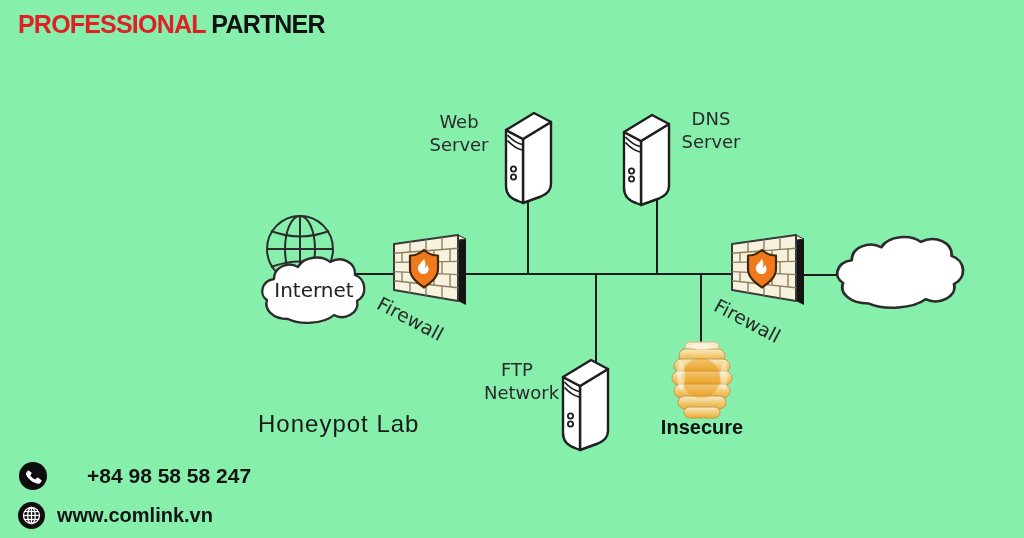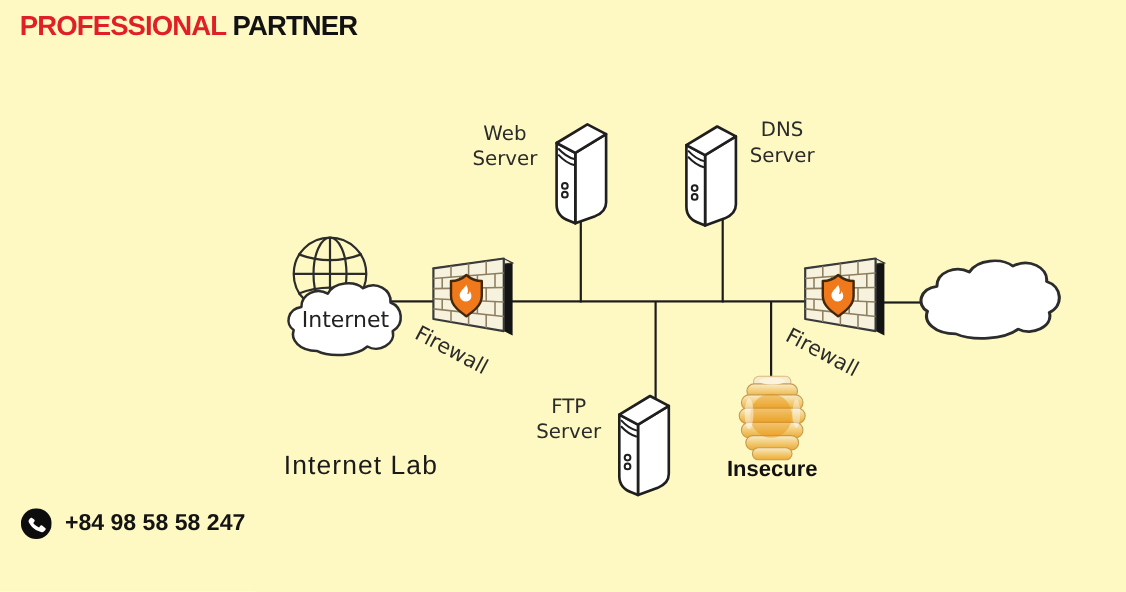--- a/index.html
+++ b/index.html
@@ -1,17 +1,17 @@
 <!DOCTYPE html>
 <html><head>
 <meta charset="utf-8">
 <style>
   html,body{margin:0;padding:0;background:#ffffff;}
   .stage{
-    position:relative;width:1024px;height:538px;background:#fef9c3;
+    position:relative;width:1024px;height:538px;background:#86efac;
     font-family:"Liberation Sans",sans-serif;overflow:hidden;
   }
   .abs{position:absolute;}
   
   .brand{left:18px;top:10px;font-size:25px;font-weight:700;letter-spacing:-0.8px;white-space:nowrap;}
   .brand .red{color:#E01F26;}
   .brand .blk{color:#121212;}
   
   .line{position:absolute;background:#1c1c1c;z-index:1;}
   
@@ -35,21 +35,21 @@
     font-family:"Liberation Sans",sans-serif;white-space:nowrap;z-index:3;
   }
   .hplabel{
     left:650px;top:416px;width:104px;text-align:center;font-weight:700;font-size:20px;
     color:#111;font-family:"Liberation Sans",sans-serif;z-index:3;
   }
   
   .contact{position:absolute;display:flex;align-items:center;gap:12px;z-index:3;}
   .contact .txt{font-weight:700;color:#141414;white-space:nowrap;}
   .phone-row{left:19px;top:461px;height:30px;}
-  .phone-row .txt{font-size:21px;}
+  .phone-row .txt{font-size:21px;margin-left:28px;}
   .web-row{left:18px;top:501px;height:28px;}
   .web-row .txt{font-size:20px;}
 </style>
 </head>
 <body>
 
 <div class="stage">
 
   <div class="abs brand">
     <span class="red">PROFESSIONAL</span>
@@ -178,21 +178,21 @@
       <path d="M12,25 L12,81 C12,90 18,94 24,96 L29,98 L29,34 Z"></path>
       <path d="M12,25 L40,8 L57,17 L29,34 Z"></path>
     </g>
     <g stroke="#1f1f1f" stroke-width="1.8" fill="none">
       <path d="M13.5,30 C19,36 24,38.5 28,39.5"></path>
       <path d="M13.5,35.5 C19,41.5 24,44 28,45"></path>
       <circle cx="19.5" cy="64" r="2.6"></circle>
       <circle cx="19.5" cy="72" r="2.6"></circle>
     </g>
   </svg>
-  <div class="dlabel center" style="left:484px;top:358px;width:66px;">FTP Server</div>
+  <div class="dlabel center" style="left:484px;top:358px;width:66px;">FTP Network</div>
 
   <svg class="icon" style="left:667px;top:340px;" width="70" height="80" viewBox="0 0 70 80">
     <defs>
       <linearGradient id="hg" x1="0" y1="0" x2="0" y2="1">
         <stop offset="0" stop-color="#F8ECC9"></stop>
         <stop offset="0.45" stop-color="#F3CF7F"></stop>
         <stop offset="1" stop-color="#ECAB33"></stop>
       </linearGradient>
     </defs>
     <rect x="18" y="2" width="34" height="10" rx="5" fill="#F6EBCB" stroke="#D8BB80" stroke-width="1"></rect>
@@ -208,24 +208,38 @@
     <ellipse cx="14" cy="36" rx="4" ry="14" fill="#ffffff" opacity="0.45"></ellipse>
     <ellipse cx="57" cy="36" rx="3.5" ry="13" fill="#ffffff" opacity="0.4"></ellipse>
     <ellipse cx="35" cy="6.5" rx="12" ry="3" fill="#FBF3DC"></ellipse>
   </svg>
   <div class="abs hplabel">Insecure</div>
 
   <svg class="icon" style="left:832px;top:230px;" width="138" height="80" viewBox="0 0 112 74" preserveAspectRatio="none">
     <path d="M30,68 C14,68 6,58 9,49 C1,44 3,30 16,28 C16,16 30,10 40,16 C46,5 64,4 72,11 C84,4 98,12 97,24 C108,28 110,44 99,50 C102,62 86,70 76,64 C66,73 42,74 30,68 Z" fill="#ffffff" stroke="#2c2c2c" stroke-width="2.3" stroke-linejoin="round"></path>
   </svg>
 
-  <div class="abs caption">Internet Lab</div>
+  <div class="abs caption">Honeypot Lab</div>
 
   <div class="contact phone-row">
     <svg width="28" height="28" viewBox="0 0 28 28">
       <circle cx="14" cy="14" r="14" fill="#0d0d0d"></circle>
       <path d="M10.1,7.6 l2.5,2.5 c0.5,0.5 0.5,1.2 0,1.7 l-1.3,1.3 c1.1,2 2.7,3.6 4.7,4.7 l1.3,-1.3 c0.5,-0.5 1.2,-0.5 1.7,0 l2.5,2.5 c0.5,0.5 0.5,1.2 0,1.7 l-1.1,1.1 c-0.7,0.7 -1.7,1 -2.6,0.6 c-4.8,-1.7 -8.6,-5.5 -10.3,-10.3 c-0.4,-0.9 -0.1,-1.9 0.6,-2.6 l1.1,-1.1 c0.5,-0.5 1.2,-0.5 1.7,0 Z" fill="#ffffff" transform="rotate(-8 14 14)"></path>
     </svg>
     <span class="txt">+84 98 58 58 247</span>
   </div>
 
+  <div class="contact web-row">
+    <svg width="27" height="27" viewBox="0 0 27 27">
+      <circle cx="13.5" cy="13.5" r="13.5" fill="#0d0d0d"></circle>
+      <g stroke="#ffffff" stroke-width="1.3" fill="none">
+        <circle cx="13.5" cy="13.5" r="8"></circle>
+        <ellipse cx="13.5" cy="13.5" rx="3.8" ry="8"></ellipse>
+        <line x1="13.5" y1="5.5" x2="13.5" y2="21.5"></line>
+        <line x1="5.5" y1="13.5" x2="21.5" y2="13.5"></line>
+        <line x1="7" y1="9.5" x2="20" y2="9.5"></line>
+        <line x1="7" y1="17.5" x2="20" y2="17.5"></line>
+      </g>
+    </svg>
+    <span class="txt">www.comlink.vn</span>
+  </div>
 
 </div>
 
 </body></html>

